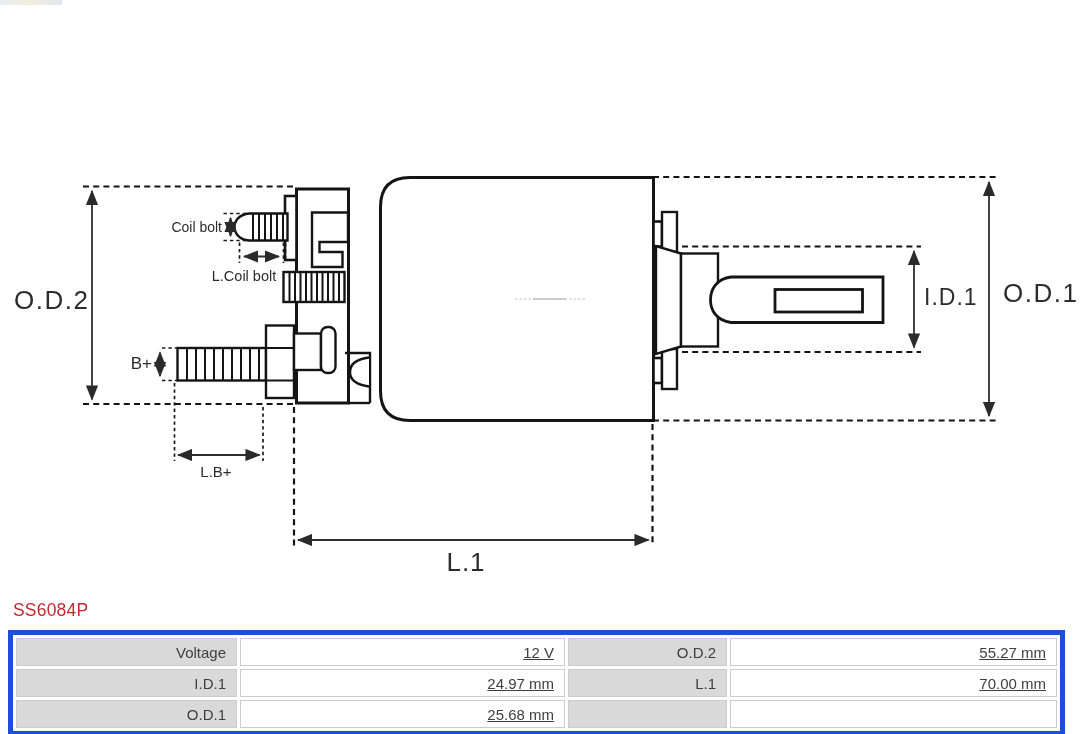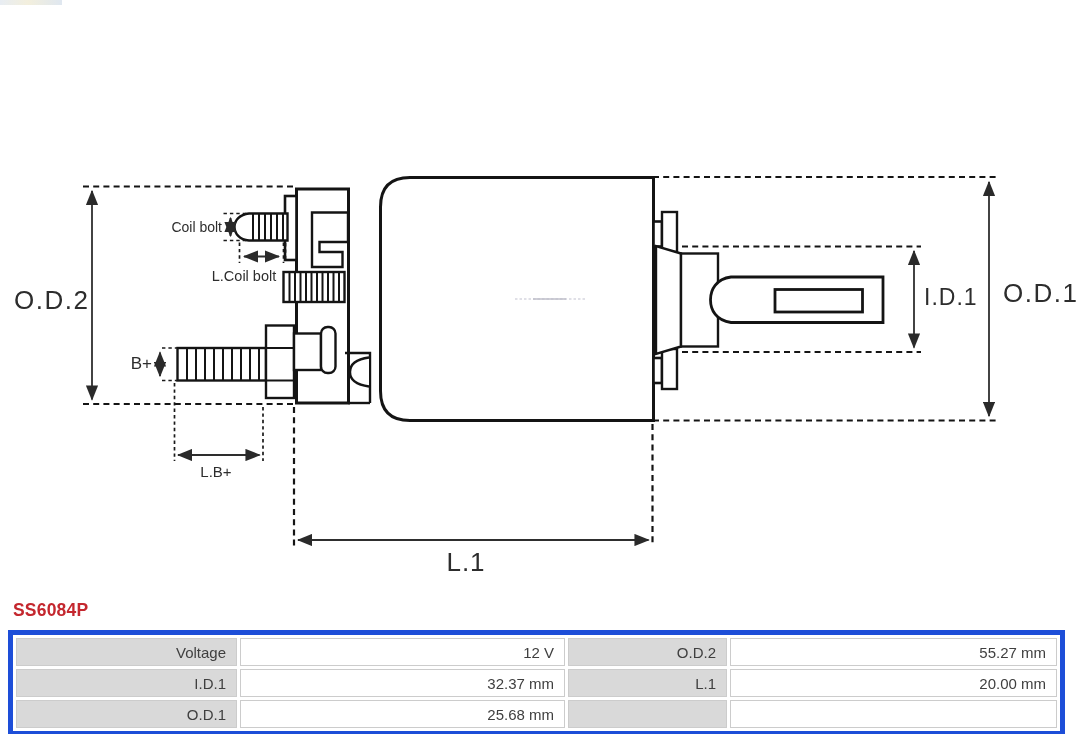--- a/index.html
+++ b/index.html
@@ -2,29 +2,29 @@
 <html><head>
 <meta charset="utf-8">
 <style>
   html,body{margin:0;padding:0;background:#fff;}
   .screen{position:relative;width:1080px;height:734px;background:#fff;overflow:hidden;
           font-family:"Liberation Sans",sans-serif;}
   .artifact{position:absolute;left:0;top:0;width:62px;height:5px;
             background:linear-gradient(90deg,#e8edf3,#f3efdd 45%,#dfe7f0);}
   .diagram-svg{position:absolute;left:0;top:0;}
   .part-number{position:absolute;left:13px;top:600px;font-size:17.5px;line-height:21px;
-               font-weight:700;letter-spacing:.2px;}
+               font-weight:400;letter-spacing:.2px;}
   .spec-table{position:absolute;left:8px;top:630px;width:914px;table-layout:fixed;
               border-collapse:separate;border-spacing:3px;background:#fff;
               border:5px solid #1d4ed8;}
   .spec-table td{height:26px;border:1px solid #ccc;font-size:15px;color:#3f3f3f;
                  text-align:right;padding:0 10px 0 0;vertical-align:middle;
                  overflow:hidden;white-space:nowrap;}
   .spec-table td.lab{background:#d9d9d9;}
-  .spec-table td.val{background:#fff;}
+  .spec-table td.val{background:#fff;text-decoration:underline;}
 
   
   .ln{fill:none;stroke:#141414;stroke-width:2.6;}
   .lnf{fill:#fff;stroke:#141414;stroke-width:2.6;}
   .sw3{stroke-width:3;}
   .sw24{stroke-width:2.4;}
   .sw28{stroke-width:2.8;}
   .thin{stroke-width:2;fill:none;stroke:#141414;}
   .dash{fill:none;stroke:#141414;stroke-width:2.2;stroke-dasharray:6 4.2;}
   .dot2{fill:none;stroke:#1a1a1a;stroke-width:1.7;stroke-dasharray:3.4 3;}
@@ -154,23 +154,23 @@
     </colgroup>
     <tbody>
       <tr>
         <td class="lab">Voltage</td>
         <td class="val">12 V</td>
         <td class="lab">O.D.2</td>
         <td class="val">55.27 mm</td>
       </tr>
       <tr>
         <td class="lab">I.D.1</td>
-        <td class="val">32.37 mm</td>
+        <td class="val">24.97 mm</td>
         <td class="lab">L.1</td>
-        <td class="val">20.00 mm</td>
+        <td class="val">70.00 mm</td>
       </tr>
       <tr>
         <td class="lab">O.D.1</td>
         <td class="val">25.68 mm</td>
         <td class="lab"></td>
         <td class="val"></td>
       </tr>
     </tbody>
   </table>
 

